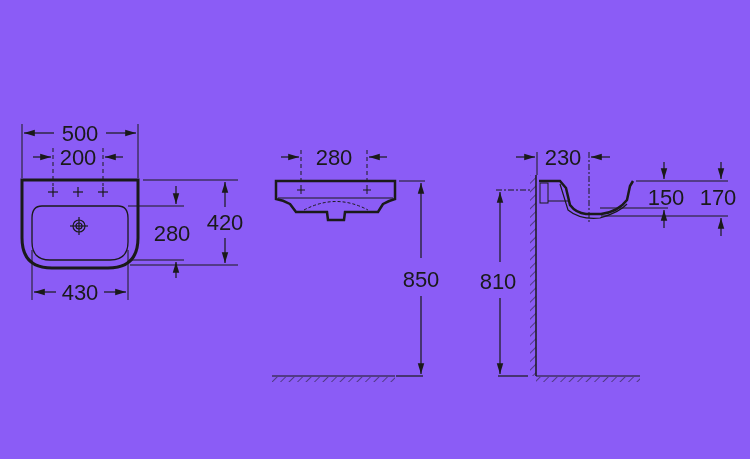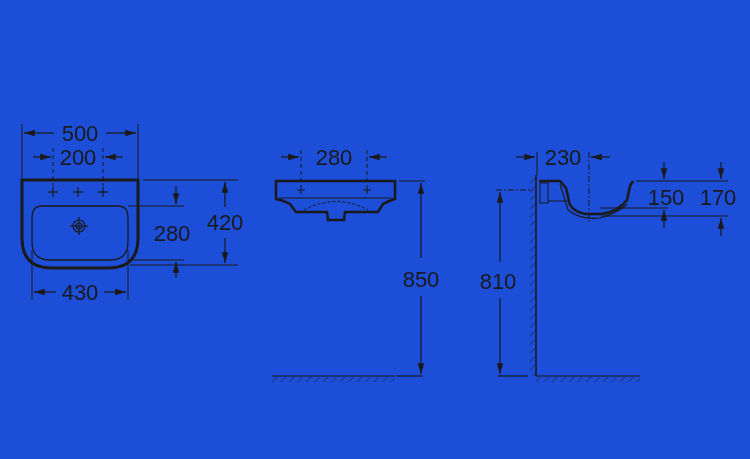--- a/index.html
+++ b/index.html
@@ -1,16 +1,16 @@
 <!DOCTYPE html>
 <html><head>
 <meta charset="utf-8">
 <style>
   html, body { margin:0; padding:0; background:#ffffff; }
-  #canvas { position:relative; width:750px; height:459px; overflow:hidden; background:#1d4ed8; }
+  #canvas { position:relative; width:750px; height:459px; overflow:hidden; background:#8b5cf6; }
   svg { position:absolute; left:0; top:0; }
   .dim { font-family:"Liberation Sans", sans-serif; font-size:22px; fill:#1a1a1a; }
   .ln { stroke:#1a1a1a; fill:none; }
 </style>
 </head>
 <body>
 
 <div id="canvas">
 <svg width="750" height="459" viewBox="0 0 750 459" xmlns="http://www.w3.org/2000/svg">
   <defs>

